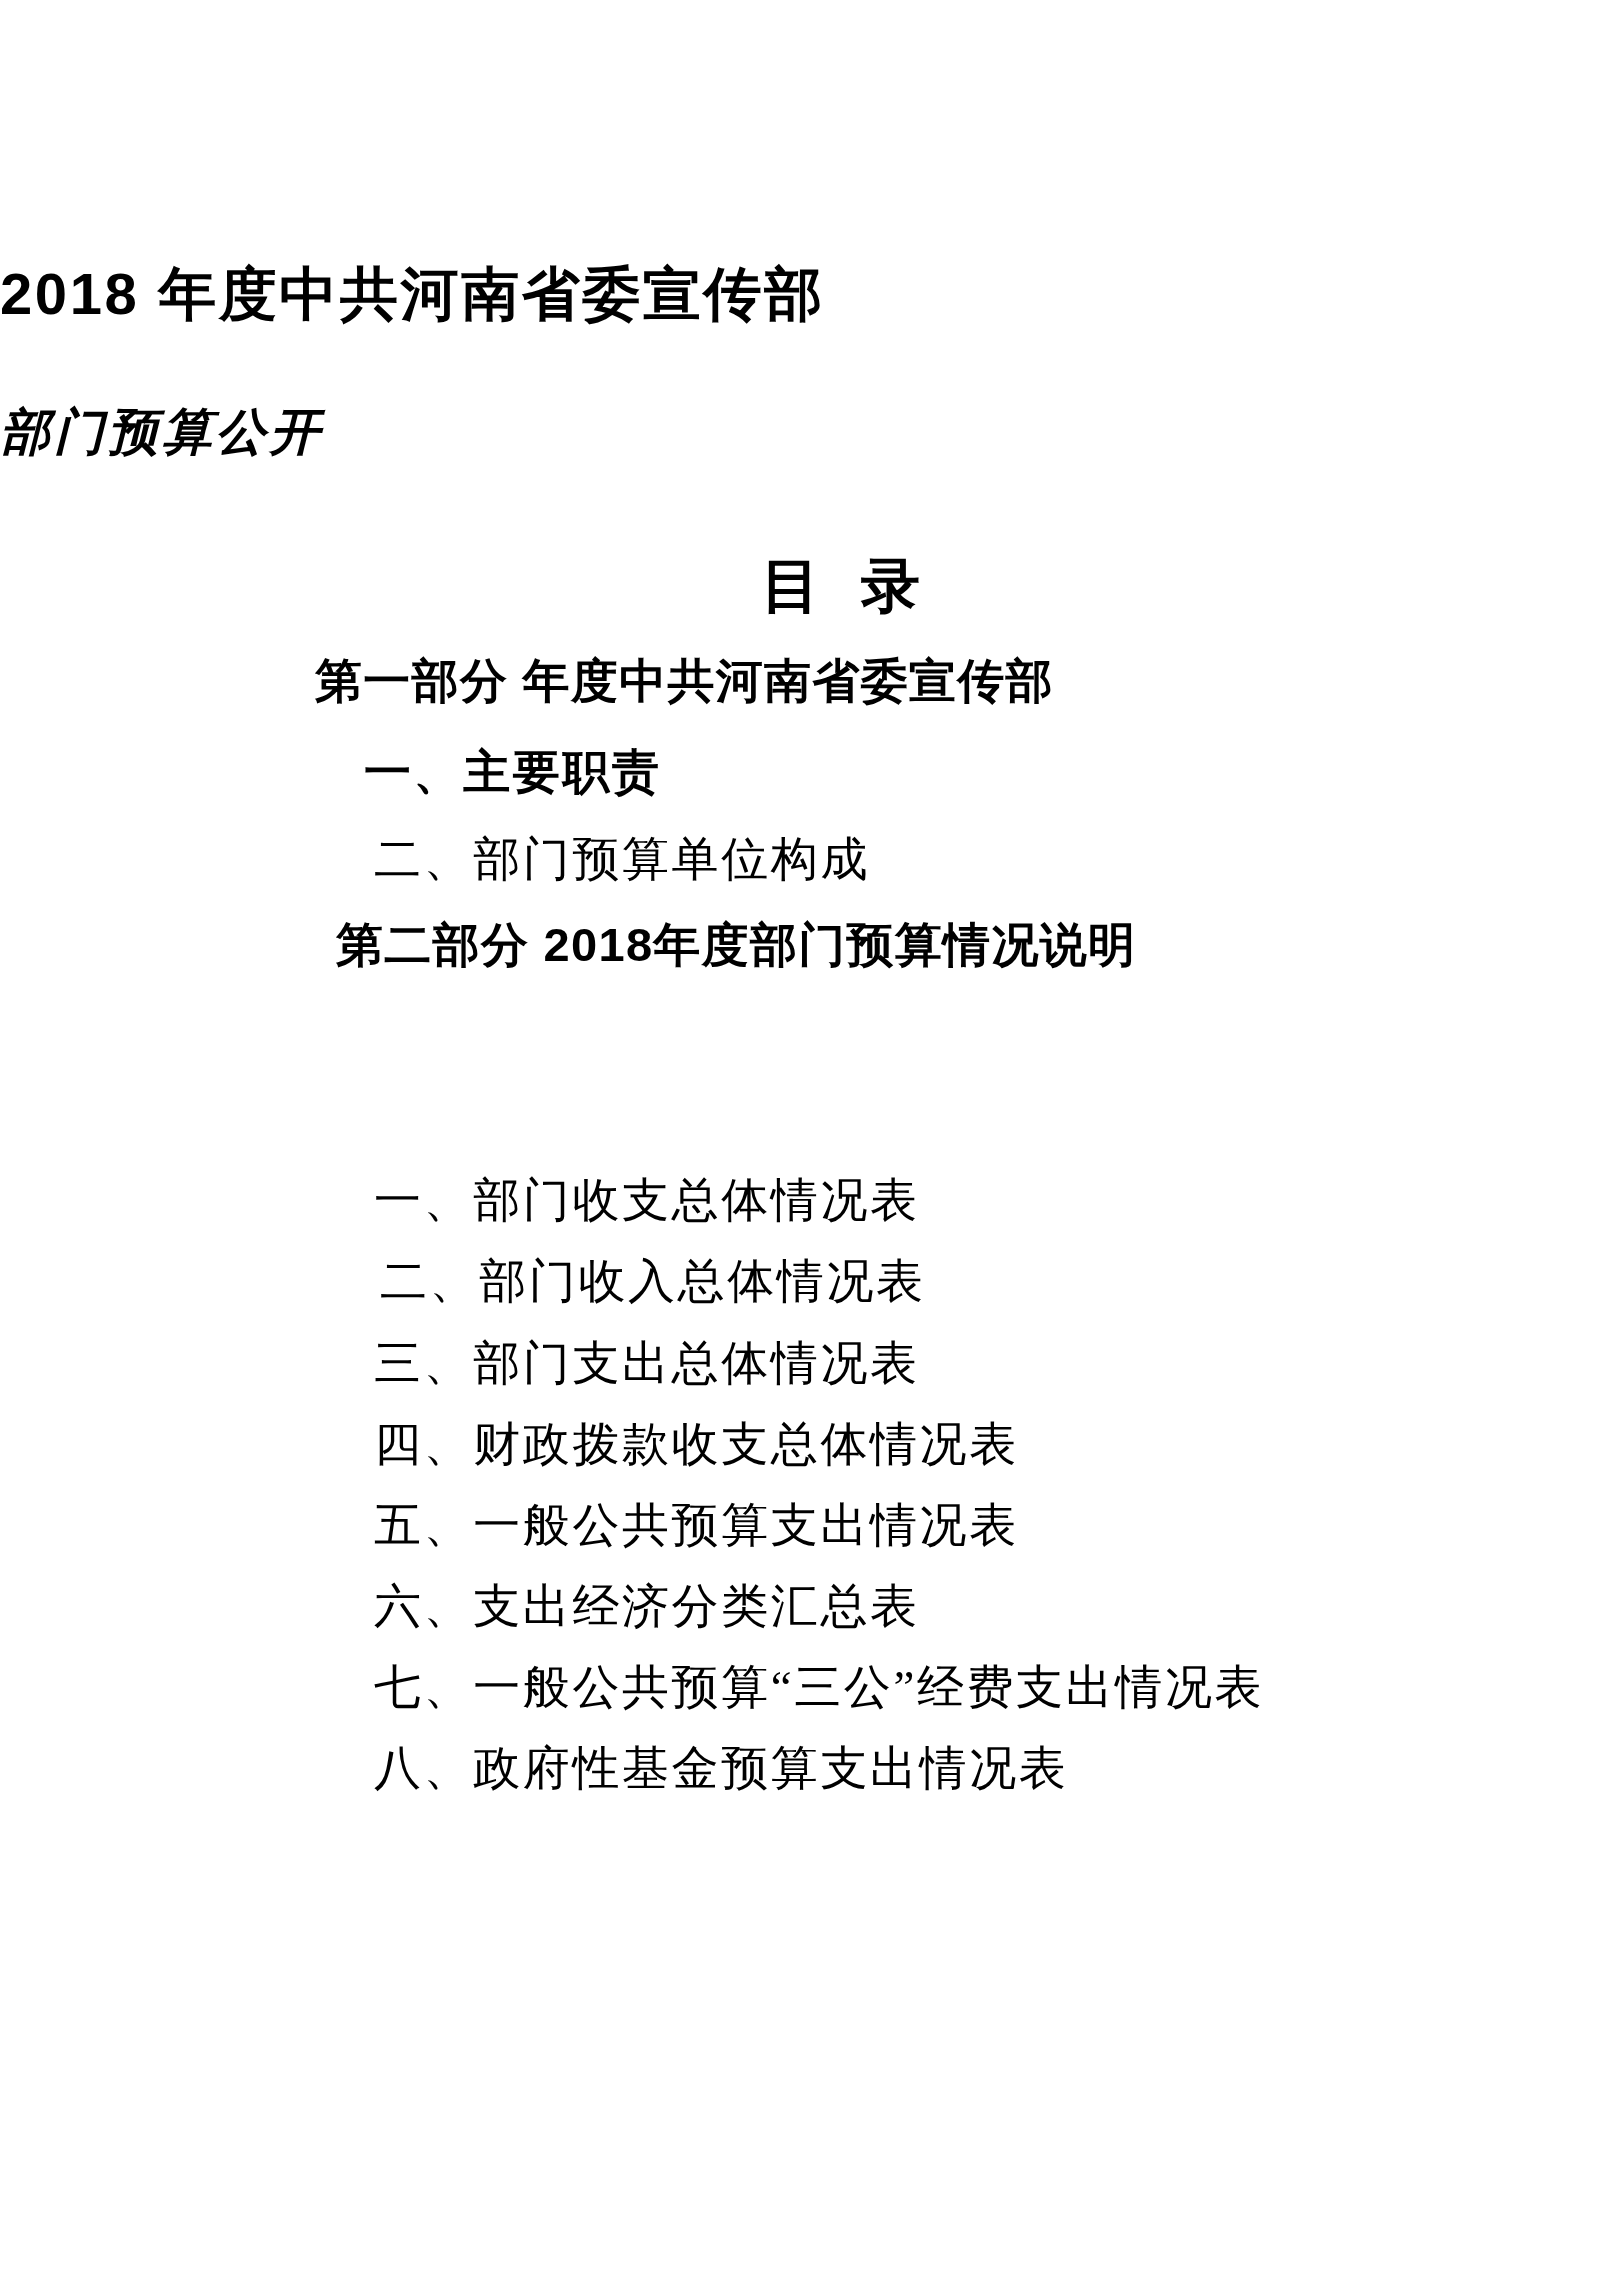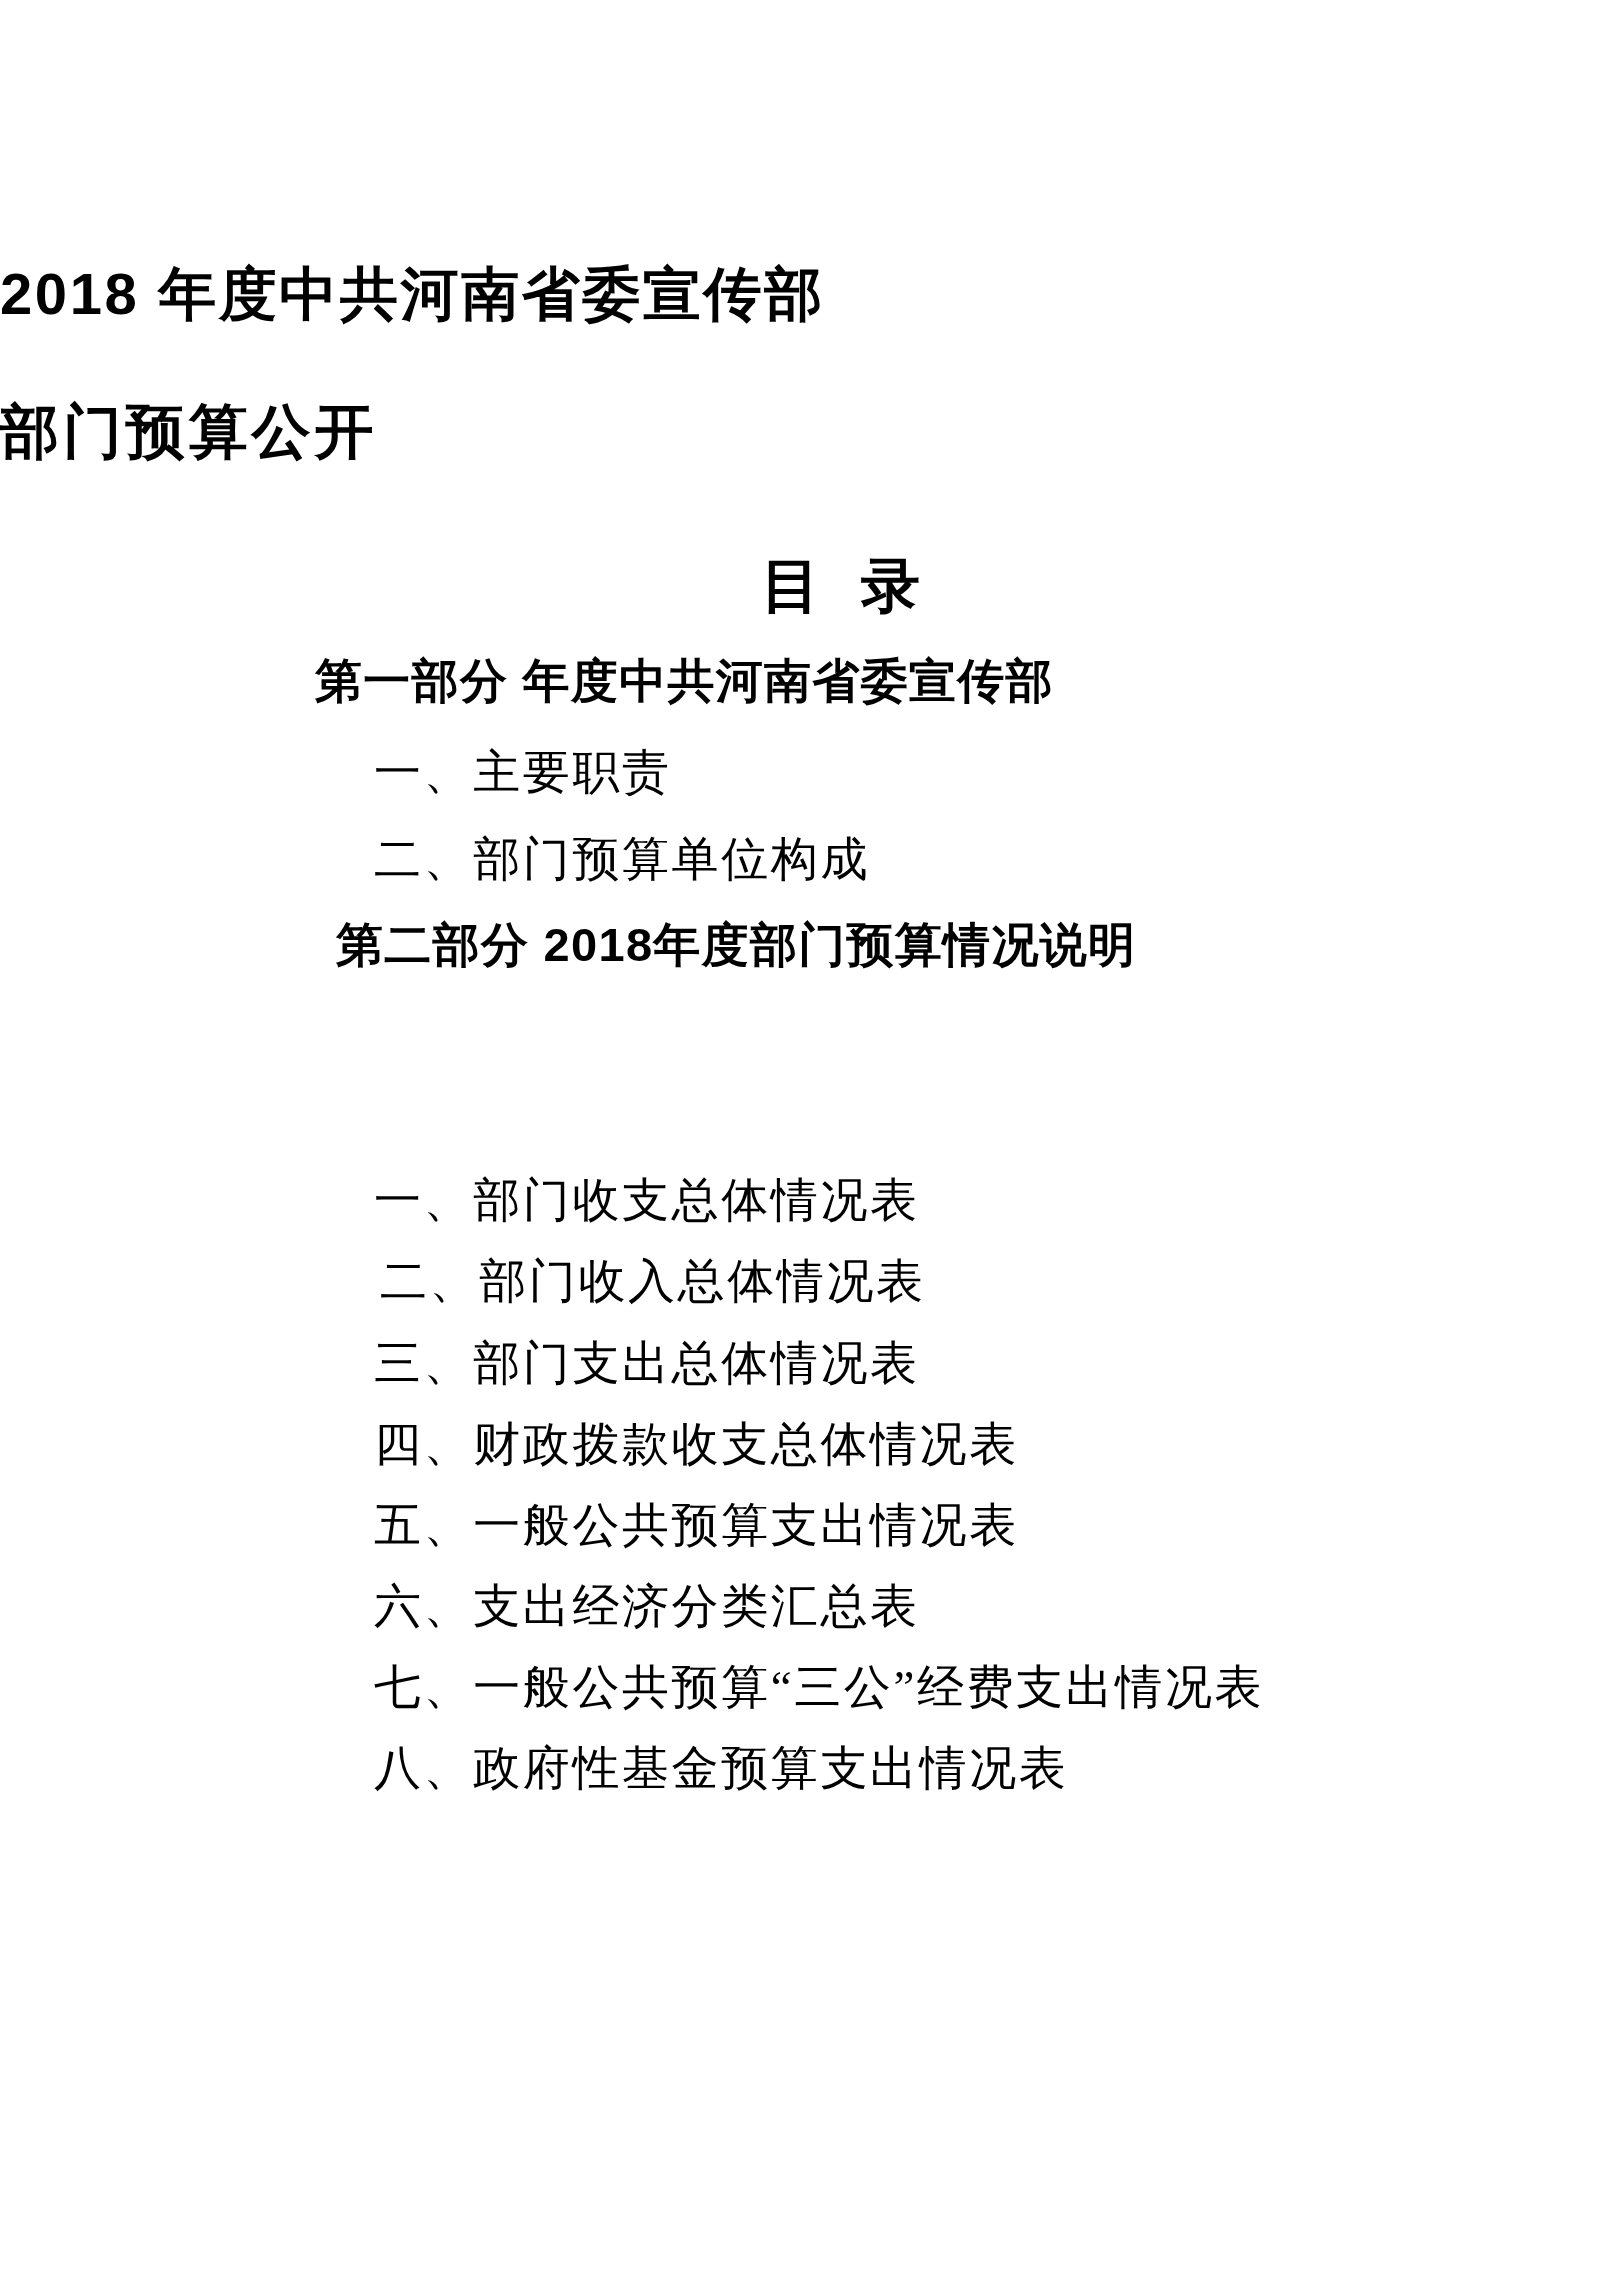--- a/index.html
+++ b/index.html
@@ -23,22 +23,23 @@
   .title-line {
     left: 0;
     width: 100%;
     font-family: "Liberation Sans", "DejaVu Sans", sans-serif;
     font-weight: 700;
     font-size: 58px;
     line-height: 72px;
     letter-spacing: 2.6px;
   }
   .title-line2 {
-    font-size: 59px;
+    font-size: 50px;
     letter-spacing: 3.9px;
+    font-style: italic;
   }
   
   .toc-heading {
     left: 0;
     width: 100%;
     text-align: center;
     font-family: "Liberation Serif", "DejaVu Serif", serif;
     font-weight: 700;
     font-size: 59px;
     line-height: 72px;
@@ -67,21 +68,21 @@
 <div class="page">
 
   <div class="abs title-line" style="top: 258px;">2018 年度中共河南省委宣传部</div>
 
   <div class="abs title-line title-line2" style="top: 396px;">部门预算公开</div>
 
   <div class="abs toc-heading" style="top: 550px; margin-left: 29px;">目 录</div>
 
   <div class="abs toc-line section" style="top: 651px;  left: 315px;">第一部分 年度中共河南省委宣传部</div>
 
-  <div class="abs toc-line item" style="top: 743px; left: 374px;">一、主要职责</div>
+  <div class="abs toc-line item" style="top: 743px; left: 364px; font-weight: bold;">一、主要职责</div>
 
   <div class="abs toc-line item" style="top: 830px; left: 374px;">二、部门预算单位构成</div>
 
   <div class="abs toc-line section" style="top: 915px; left: 336px;">第二部分 2018年度部门预算情况说明</div>
 
 
 
   <div class="abs toc-line item" style="top: 1171px; left: 374px;">一、部门收支总体情况表</div>
 
   <div class="abs toc-line item" style="top: 1252px; left: 374px; margin-left: 6px;">二、部门收入总体情况表</div>

